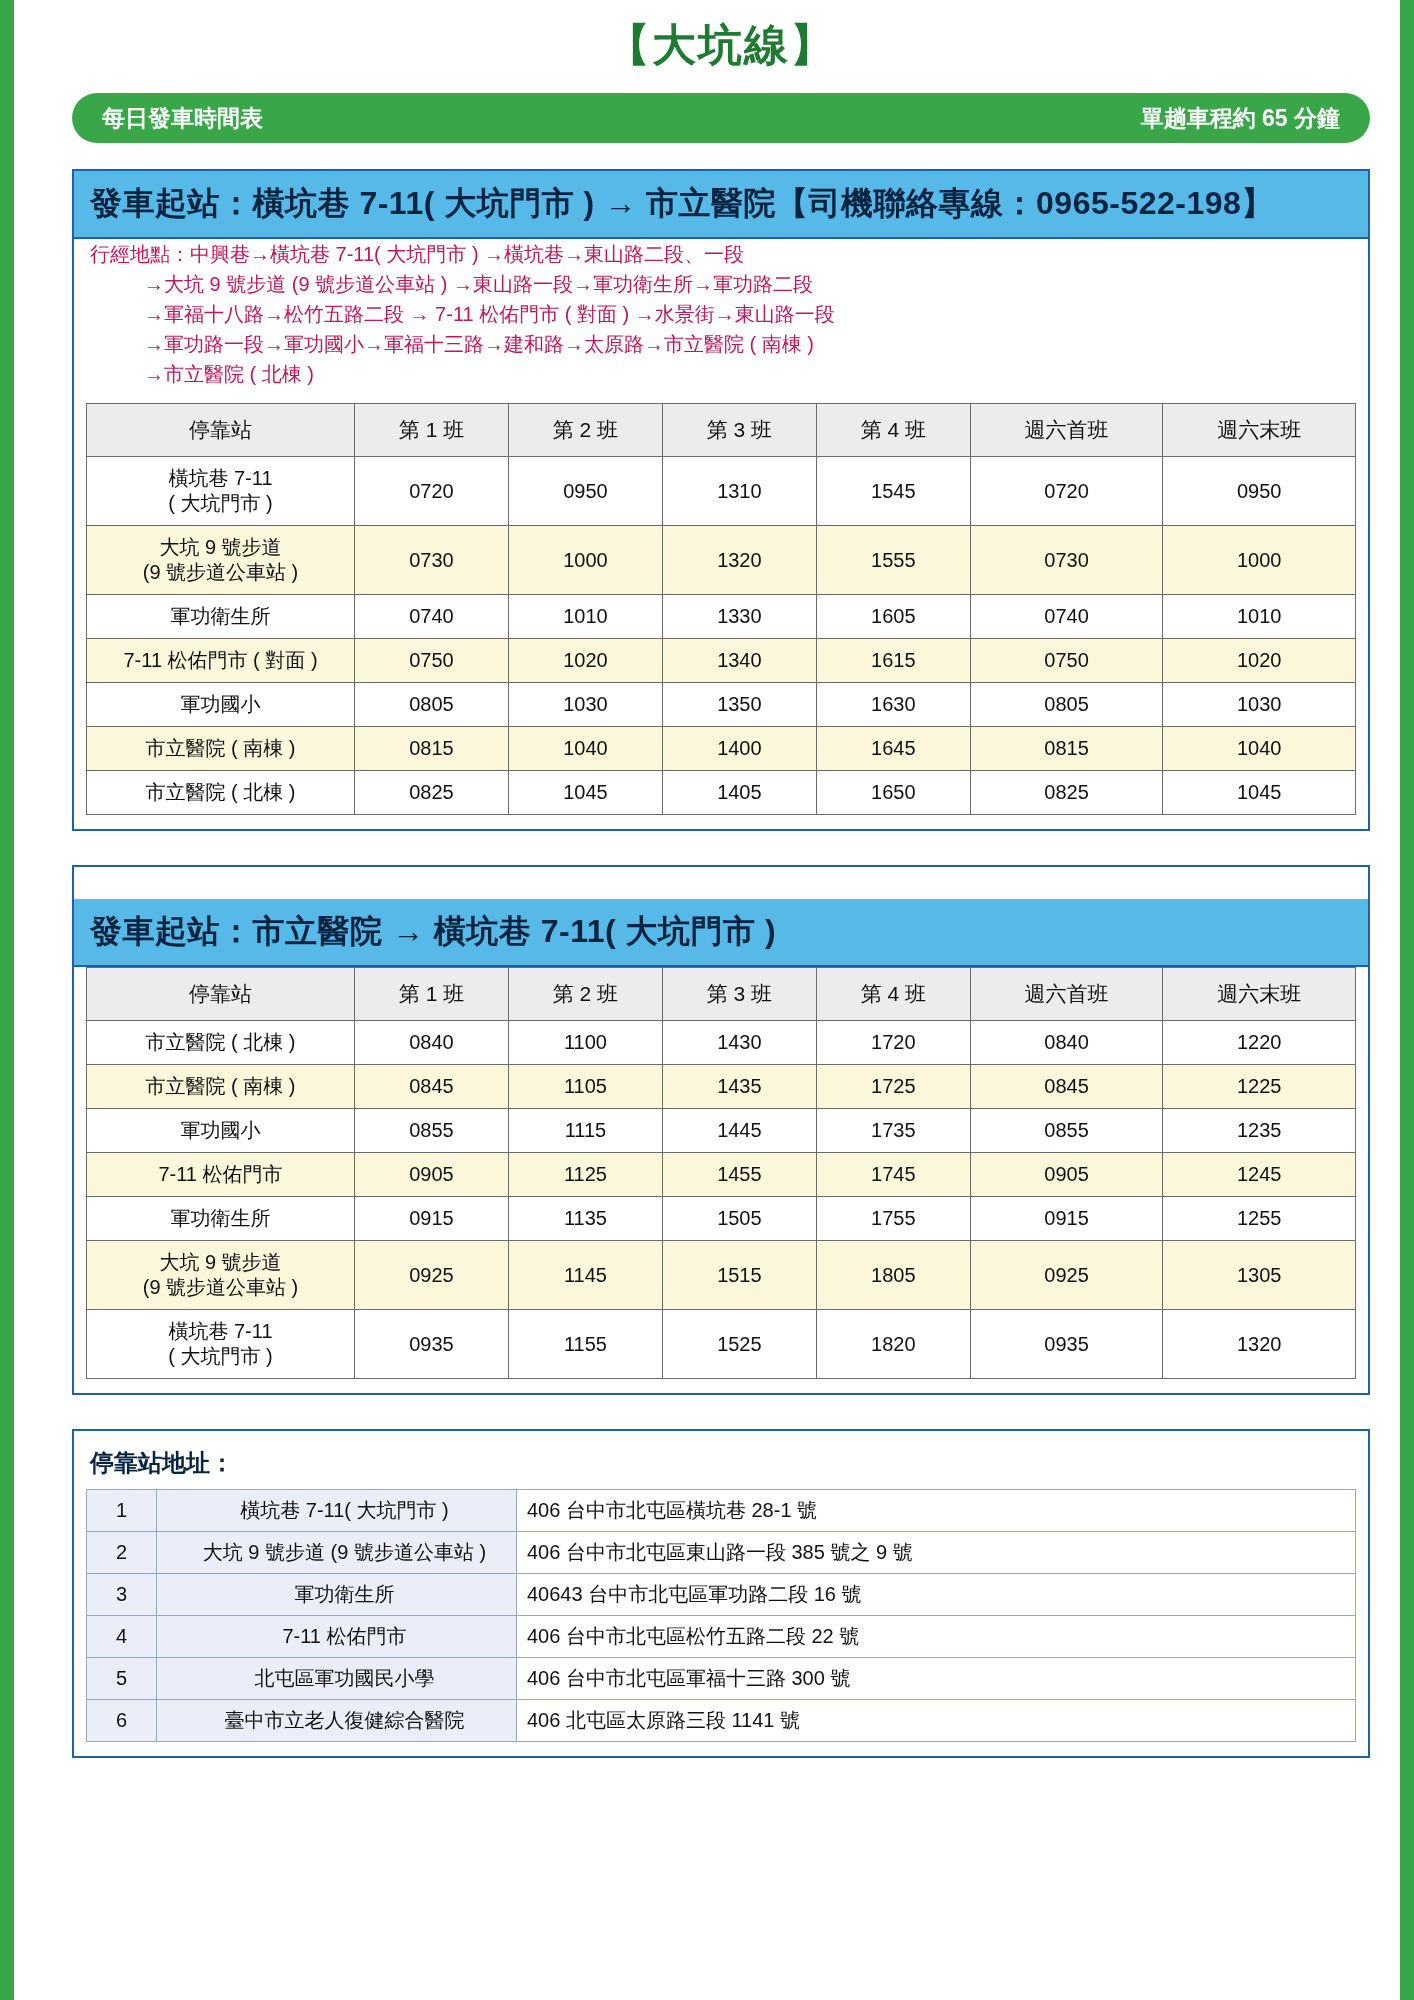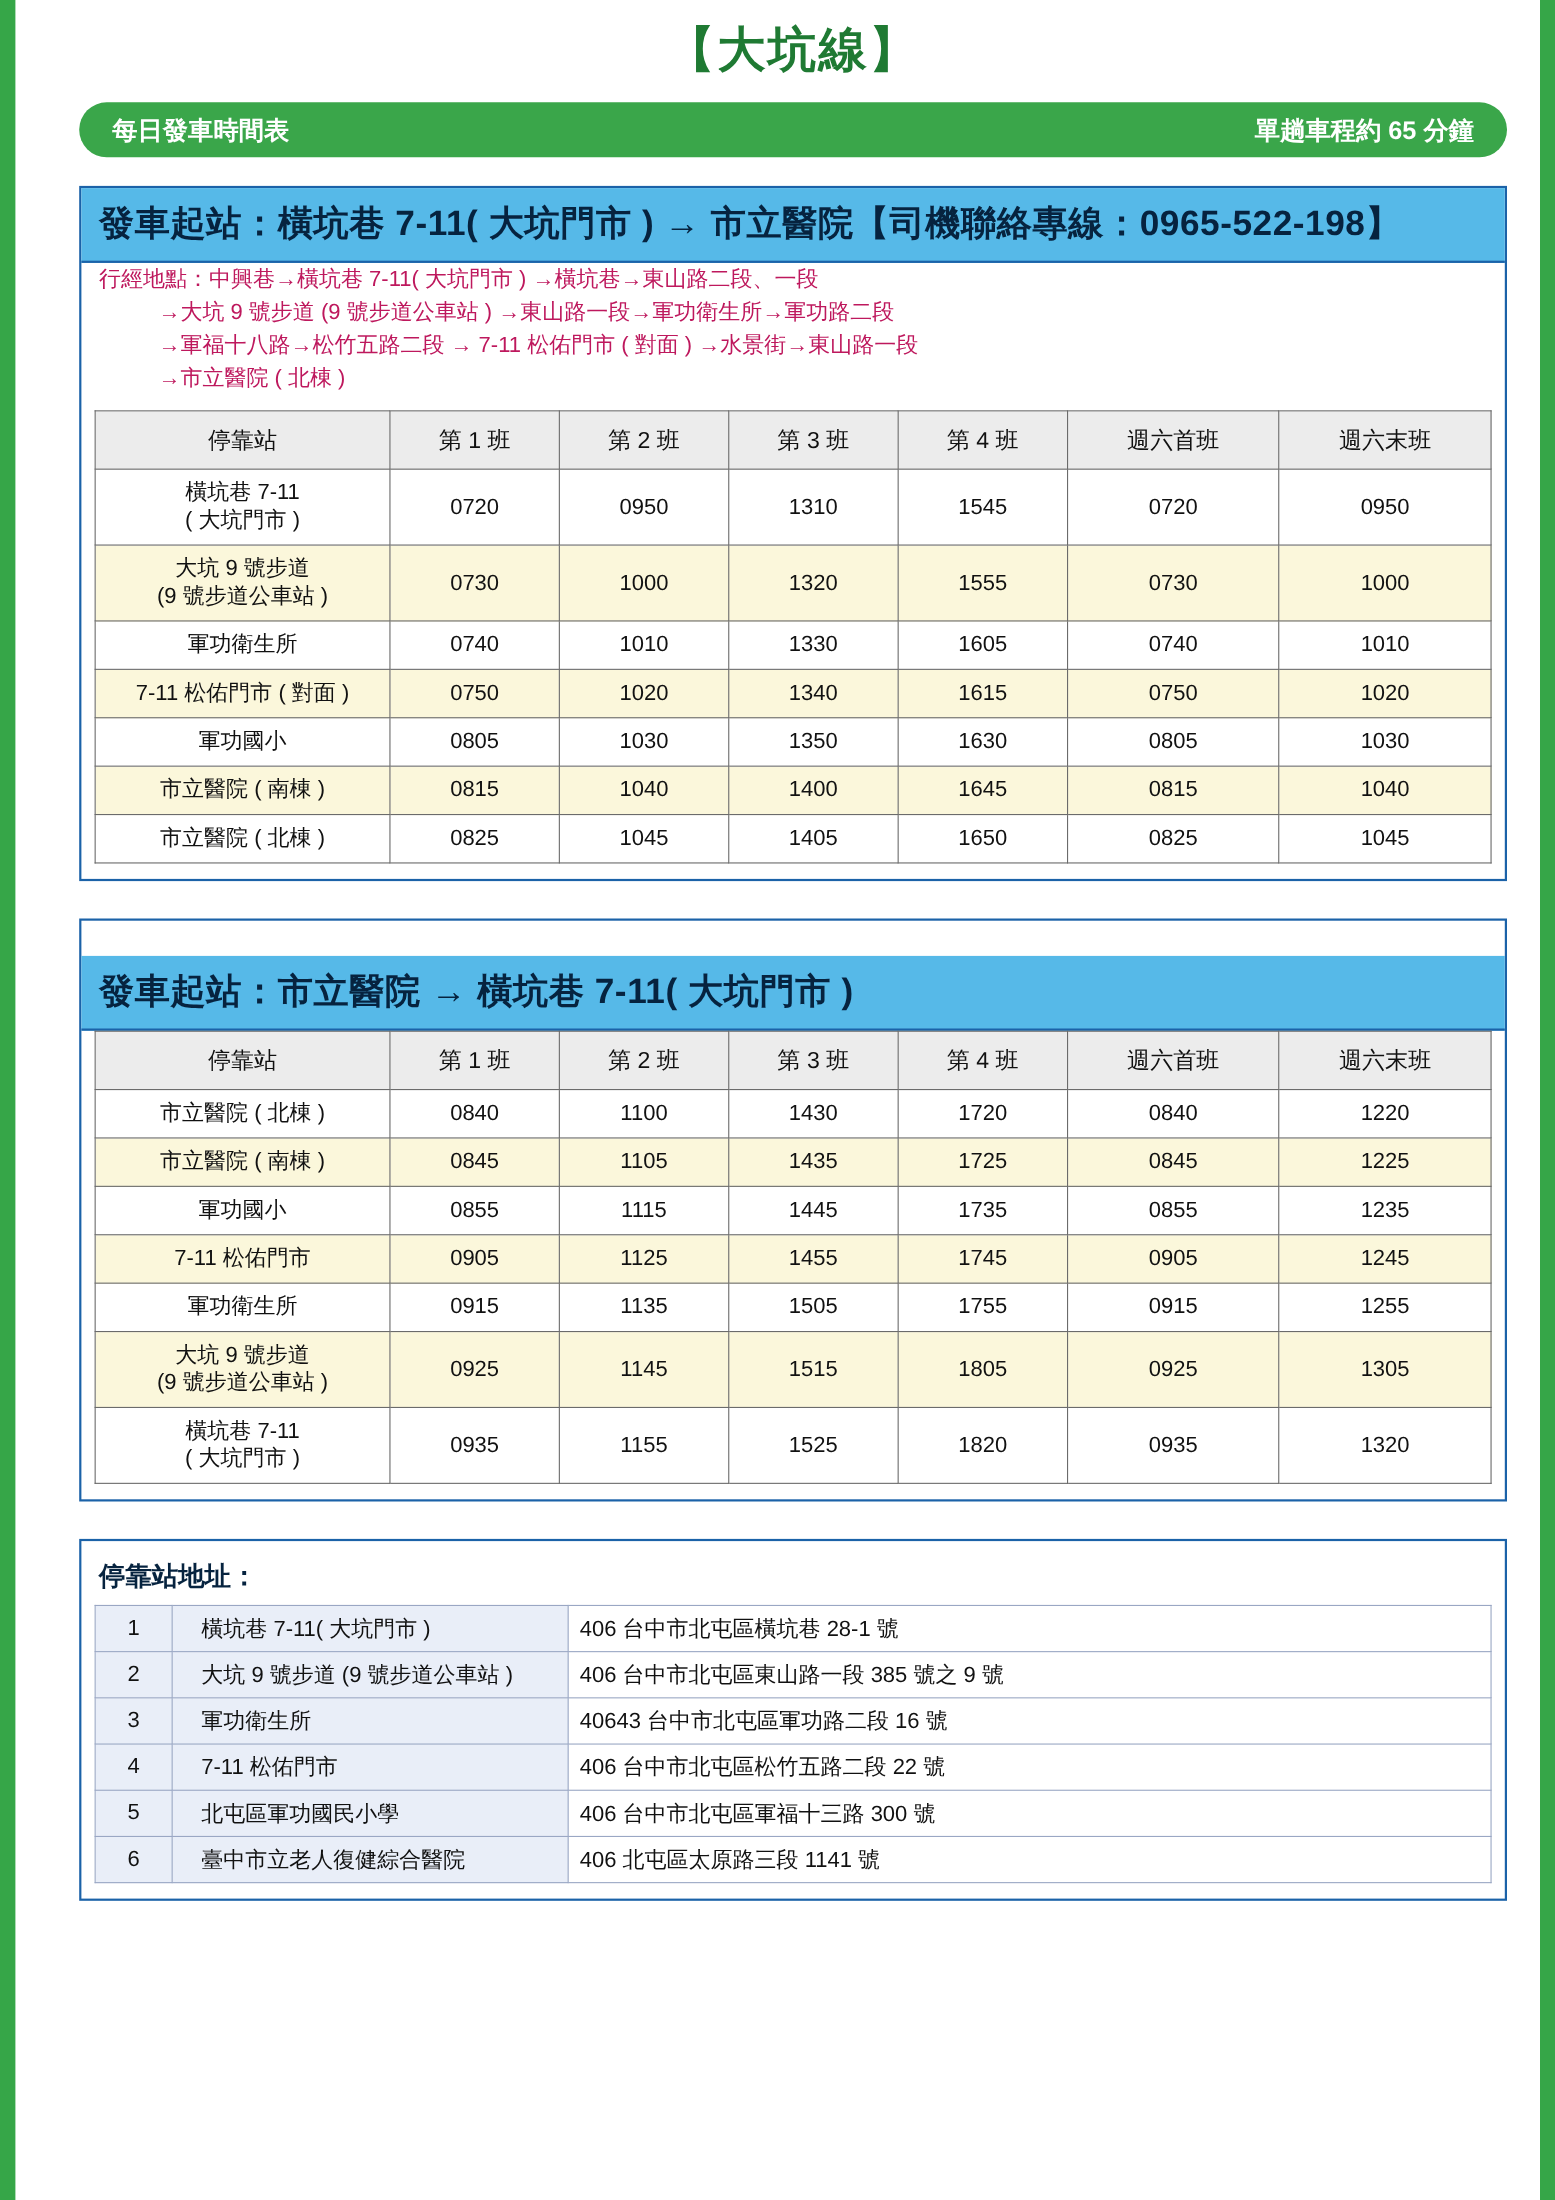--- a/index.html
+++ b/index.html
@@ -119,21 +119,21 @@
     border-collapse: collapse;
     font-size: 20px;
   }
   table.addr td {
     border: 1px solid #9aa7c4;
     padding: 7px 10px;
     color: #111;
     background: #e9eef8;
   }
   table.addr td.num { width: 70px; text-align: center; }
-  table.addr td.name { width: 360px; text-align: left; padding-left: 26px; }
+  table.addr td.name { width: 360px; text-align: center; padding-left: 26px; }
   table.addr td.address { text-align: left; background: #ffffff; }
 </style>
 </head>
 <body>
 
 <div class="page">
 
   <div class="main-title">【大坑線】</div>
 
   <div class="green-banner">
@@ -141,20 +141,21 @@
     <span>單趟車程約 65 分鐘</span>
   </div>
 
   <div class="section sec1">
     <div class="section-header">發車起站：橫坑巷 7-11( 大坑門市 ) →  市立醫院【司機聯絡專線：0965-522-198】</div>
 
     <div class="route-desc">
       <div class="line">行經地點：中興巷→橫坑巷 7-11( 大坑門市 ) →橫坑巷→東山路二段、一段</div>
       <div class="line indent">→大坑 9 號步道 (9 號步道公車站 ) →東山路一段→軍功衛生所→軍功路二段</div>
       <div class="line indent">→軍福十八路→松竹五路二段 → 7-11 松佑門市 ( 對面 ) →水景街→東山路一段</div>
+      <div class="line indent">→軍功路一段→軍功國小→軍福十三路→建和路→太原路→市立醫院 ( 南棟 )</div>
       <div class="line indent">→市立醫院 ( 北棟 )</div>
     </div>
 
     <table class="tt">
       <thead>
         <tr>
           <th>停靠站</th>
           <th>第 1 班</th>
           <th>第 2 班</th>
           <th>第 3 班</th>

